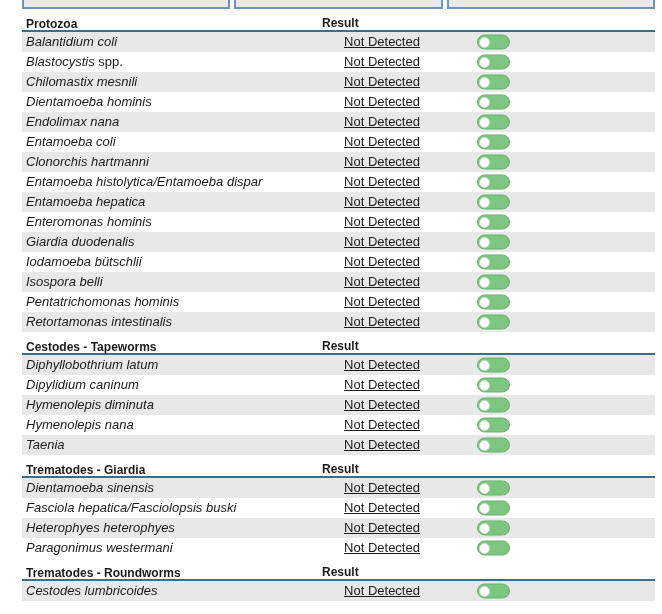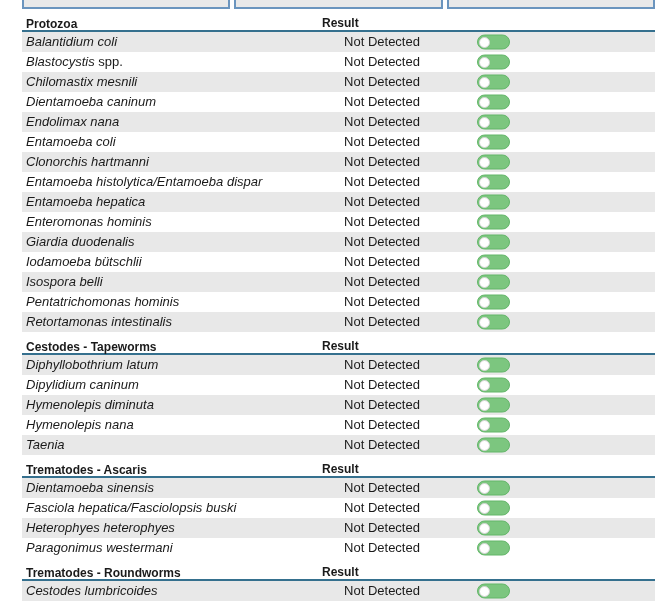--- a/index.html
+++ b/index.html
@@ -79,20 +79,21 @@
     white-space: nowrap;
   }
   .organism { font-style: italic; }
   .suffix { font-style: normal; margin-top: 24px; }
   .result {
     position: absolute;
     left: 300px;
     top: 0;
     width: 120px;
     text-align: center;
+    text-decoration: underline;
   }
   .toggle {
     position: absolute;
     left: 455px;
     top: 50%;
     transform: translateY(-50%);
     width: 33px;
     height: 15px;
     border-radius: 8px;
     background: var(--toggle-green);
@@ -138,21 +139,21 @@
           </span>
         </div>
         <div class="row striped">
           <span class="name-cell"><span class="organism">Chilomastix mesnili</span></span>
           <span class="result">Not Detected</span>
           <span class="toggle">
             <span class="knob"></span>
           </span>
         </div>
         <div class="row">
-          <span class="name-cell"><span class="organism">Dientamoeba caninum</span></span>
+          <span class="name-cell"><span class="organism">Dientamoeba hominis</span></span>
           <span class="result">Not Detected</span>
           <span class="toggle">
             <span class="knob"></span>
           </span>
         </div>
         <div class="row striped">
           <span class="name-cell"><span class="organism">Endolimax nana</span></span>
           <span class="result">Not Detected</span>
           <span class="toggle">
             <span class="knob"></span>
@@ -261,21 +262,21 @@
         </div>
         <div class="row striped">
           <span class="name-cell"><span class="organism">Taenia</span></span>
           <span class="result">Not Detected</span>
           <span class="toggle">
             <span class="knob"></span>
           </span>
         </div>
       </div>
       <div class="section">
-        <div class="sec-header"><span class="sec-title">Trematodes - Ascaris</span><span class="result-header">Result</span></div>
+        <div class="sec-header"><span class="sec-title">Trematodes - Giardia</span><span class="result-header">Result</span></div>
         <div class="row striped">
           <span class="name-cell"><span class="organism">Dientamoeba sinensis</span></span>
           <span class="result">Not Detected</span>
           <span class="toggle">
             <span class="knob"></span>
           </span>
         </div>
         <div class="row">
           <span class="name-cell"><span class="organism">Fasciola hepatica/Fasciolopsis buski</span></span>
           <span class="result">Not Detected</span>

